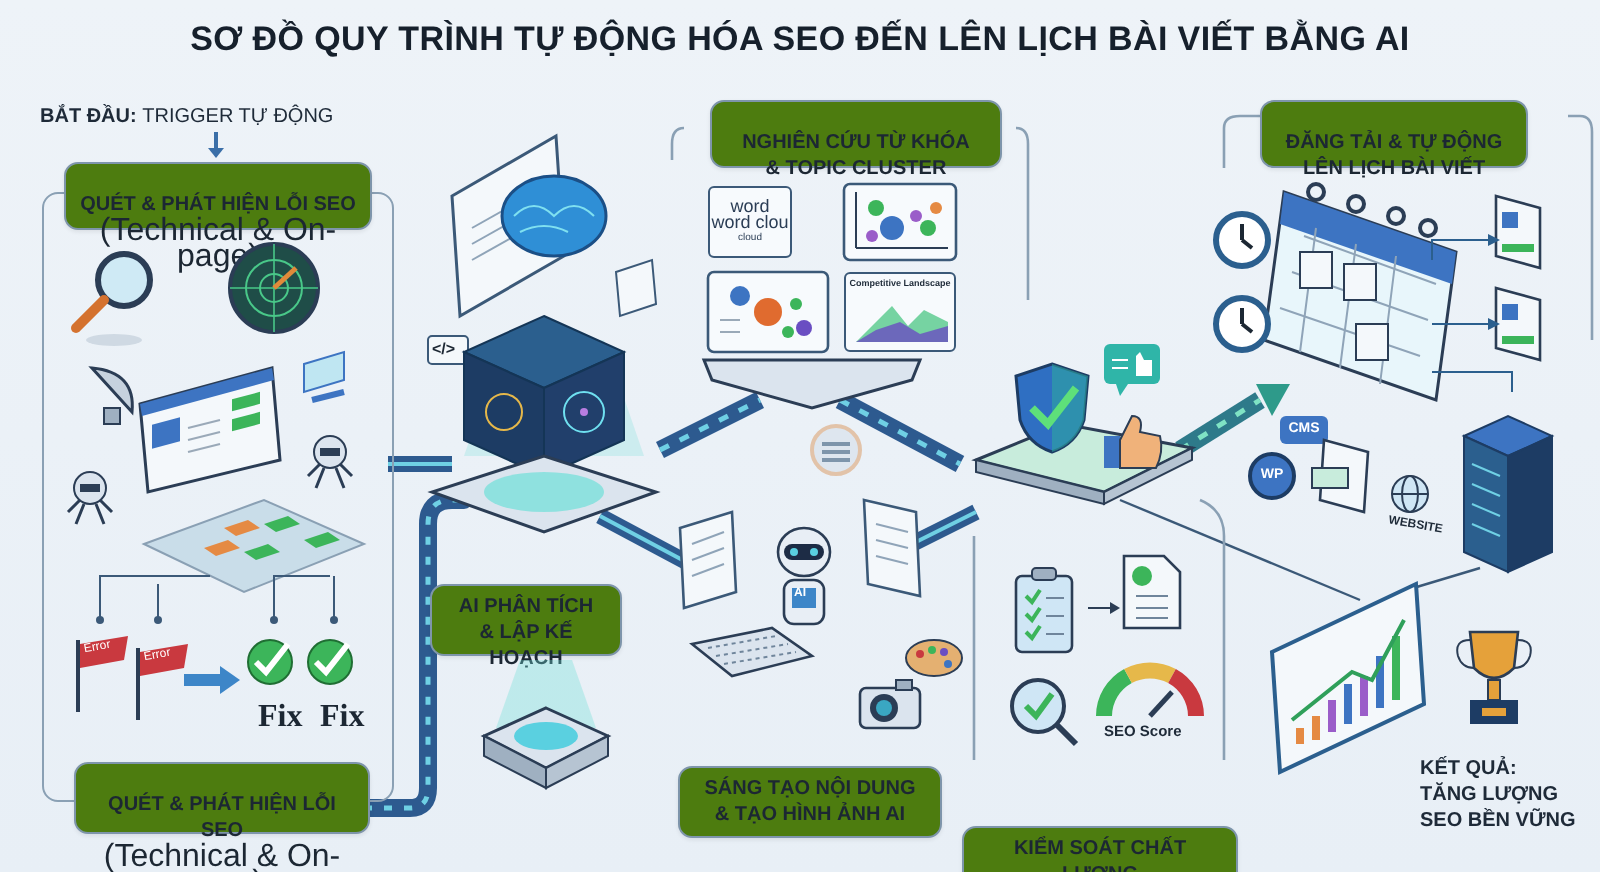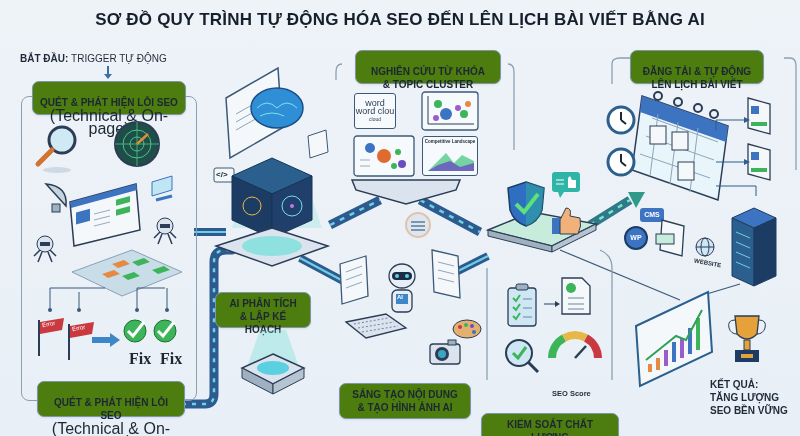--- a/index.html
+++ b/index.html
@@ -375,21 +375,21 @@
   <circle cx="15" cy="15" r="13" fill="#cfe6f5" stroke="#2b3d55" stroke-width="2"></circle>
   <path d="M9,15 L14,20 L22,9" stroke="#3cb55a" stroke-width="3" fill="none"></path>
   <line x1="24" y1="24" x2="34" y2="34" stroke="#2b3d55" stroke-width="3"></line>
 </svg>
 <svg width="54" height="30" style="left:548px;top:330px;">
   <path d="M4,28 A23,23 0 0 1 16,8" stroke="#3cb55a" stroke-width="8" fill="none"></path>
   <path d="M16,8 A23,23 0 0 1 38,8" stroke="#e6b84a" stroke-width="8" fill="none"></path>
   <path d="M38,8 A23,23 0 0 1 50,28" stroke="#c9393f" stroke-width="8" fill="none"></path>
   <line x1="27" y1="28" x2="38" y2="16" stroke="#2b3d55" stroke-width="2.5"></line>
 </svg>
-<span style="position:absolute;left:552px;top:361px;font-size:7.5px;font-weight:700;margin-top:28px;">SEO Score</span>
+<span style="position:absolute;left:552px;top:361px;font-size:7.5px;font-weight:700;">SEO Score</span>
 
 <div class="label-box" style="left:481px;top:383px;width:138px;height:36px;padding-top:4px;margin-top:30px;">
   <div>KIỂM SOÁT CHẤT LƯỢNG</div>
   <div>(QC) &amp; TỐI ƯU SEO</div>
 </div>
 
 <div class="label-box" style="left:630px;top:50px;width:134px;height:34px;">
   <div>ĐĂNG TẢI &amp; TỰ ĐỘNG</div>
   <div>LÊN LỊCH BÀI VIẾT</div>
 </div>

